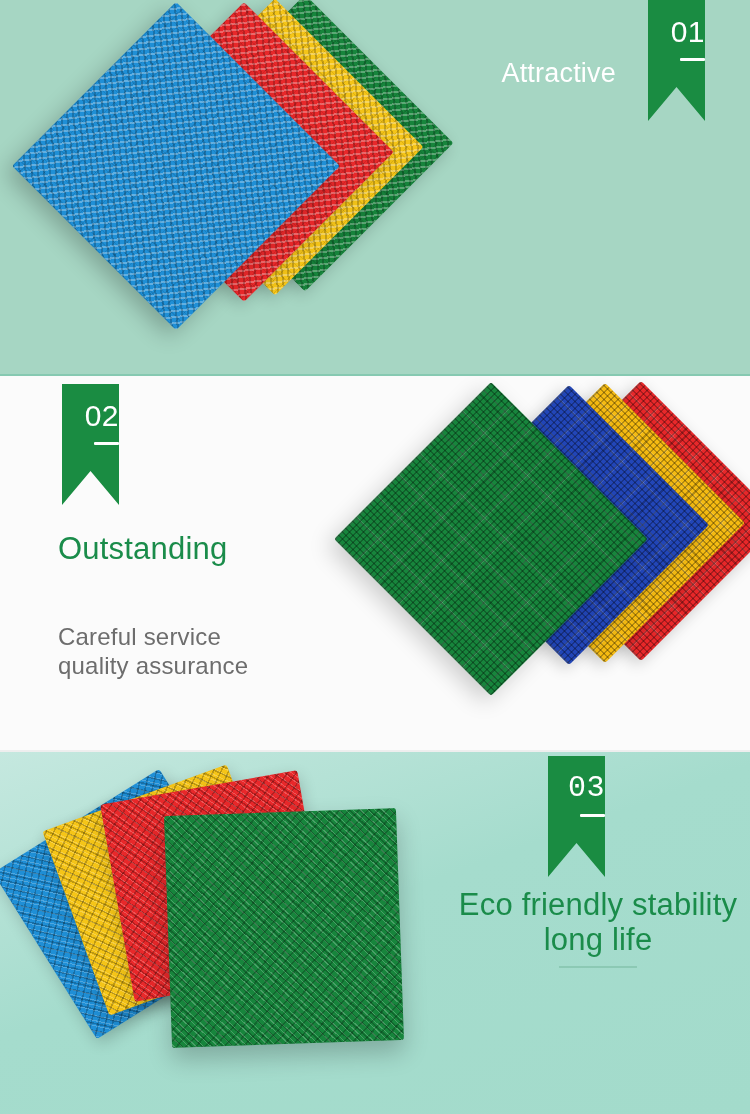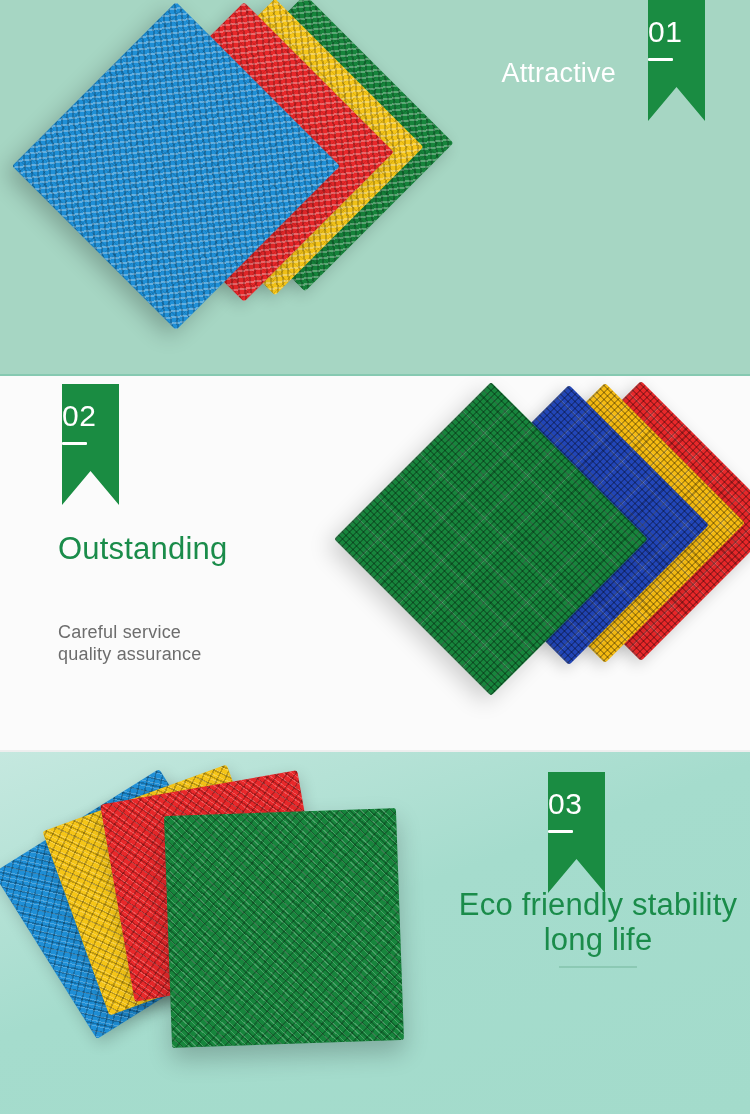--- a/index.html
+++ b/index.html
@@ -21,21 +21,21 @@
     position:absolute; left:0; width:750px; height:2px;
     background:#6cbfa2; opacity:.55;
   }
 
   
   .ribbon {
     position:absolute; width:57px; height:121px;
     background:#1a8c42;
     -webkit-clip-path: polygon(0 0, 100% 0, 100% 100%, 50% 72%, 0 100%);
     clip-path: polygon(0 0, 100% 0, 100% 100%, 50% 72%, 0 100%);
-    display:flex; flex-direction:column; align-items:flex-start;
+    display:flex; flex-direction:column; align-items:flex-end;
   }
   .ribbon-num {
     color:#ffffff; font-size:30px; line-height:1;
     margin-top:17px; letter-spacing:.5px; font-weight:400;
   }
   .ribbon-rule {
     width:25px; height:3px; background:#ffffff;
     margin-top:11px; border-radius:1px;
   }
 
@@ -43,21 +43,21 @@
   .txt-block { position:absolute; }
   .title-white {
     color:#ffffff; font-size:27px; line-height:1.34;
     text-align:right; font-weight:400; letter-spacing:.2px;
   }
   .title-green {
     color:#1a8c4a; font-size:31px; line-height:1.12;
     font-weight:400; letter-spacing:.2px;
   }
   .sub-gray {
-    color:#6d6d6d; font-size:18px; line-height:1.22;
+    color:#6d6d6d; font-size:24px; line-height:1.22;
     font-weight:400; letter-spacing:.2px;
   }
   .t-center { text-align:center; }
   .mini-rule {
     width:78px; height:2px; background:#8cc9b4;
     margin:9px auto 13px auto;
   }
 
   
   .stage { position:absolute; }
@@ -155,21 +155,21 @@
   <section class="panel" id="panel-3">
 
     <div class="stage" style="left:4px; top:10px; width:440px; height:350px;">
       <div class="tile tex-diamond" style="left:26px; top:44px; width:196px; height:196px; background:#1f8fd6; transform:rotate(-32deg);"></div>
       <div class="tile tex-diamond" style="left:66px; top:30px; width:196px; height:196px; background:#f5c518; transform:rotate(-20deg);"></div>
       <div class="tile tex-diamond" style="left:112px; top:24px; width:200px; height:200px; background:#e8282a; transform:rotate(-10deg);"></div>
       <div class="tile tex-diamond" style="left:164px; top:50px; width:232px; height:232px; background:#17853c; transform:rotate(-2deg);
                   box-shadow:0 12px 24px rgba(0,0,0,.22);"></div>
     </div>
 
-    <div class="ribbon" style="left:548px; top:20px;">
+    <div class="ribbon" style="left:548px; top:4px;font-family:Liberation Mono, monospace;">
       <span class="ribbon-num">03</span>
       <span class="ribbon-rule"></span>
     </div>
 
     <div class="txt-block t-center" style="left:438px; top:136px; width:320px;">
       <div class="title-green t-center">Eco friendly stability</div>
       <div class="title-green t-center">long life</div>
       <div class="mini-rule"></div>
     </div>
 

